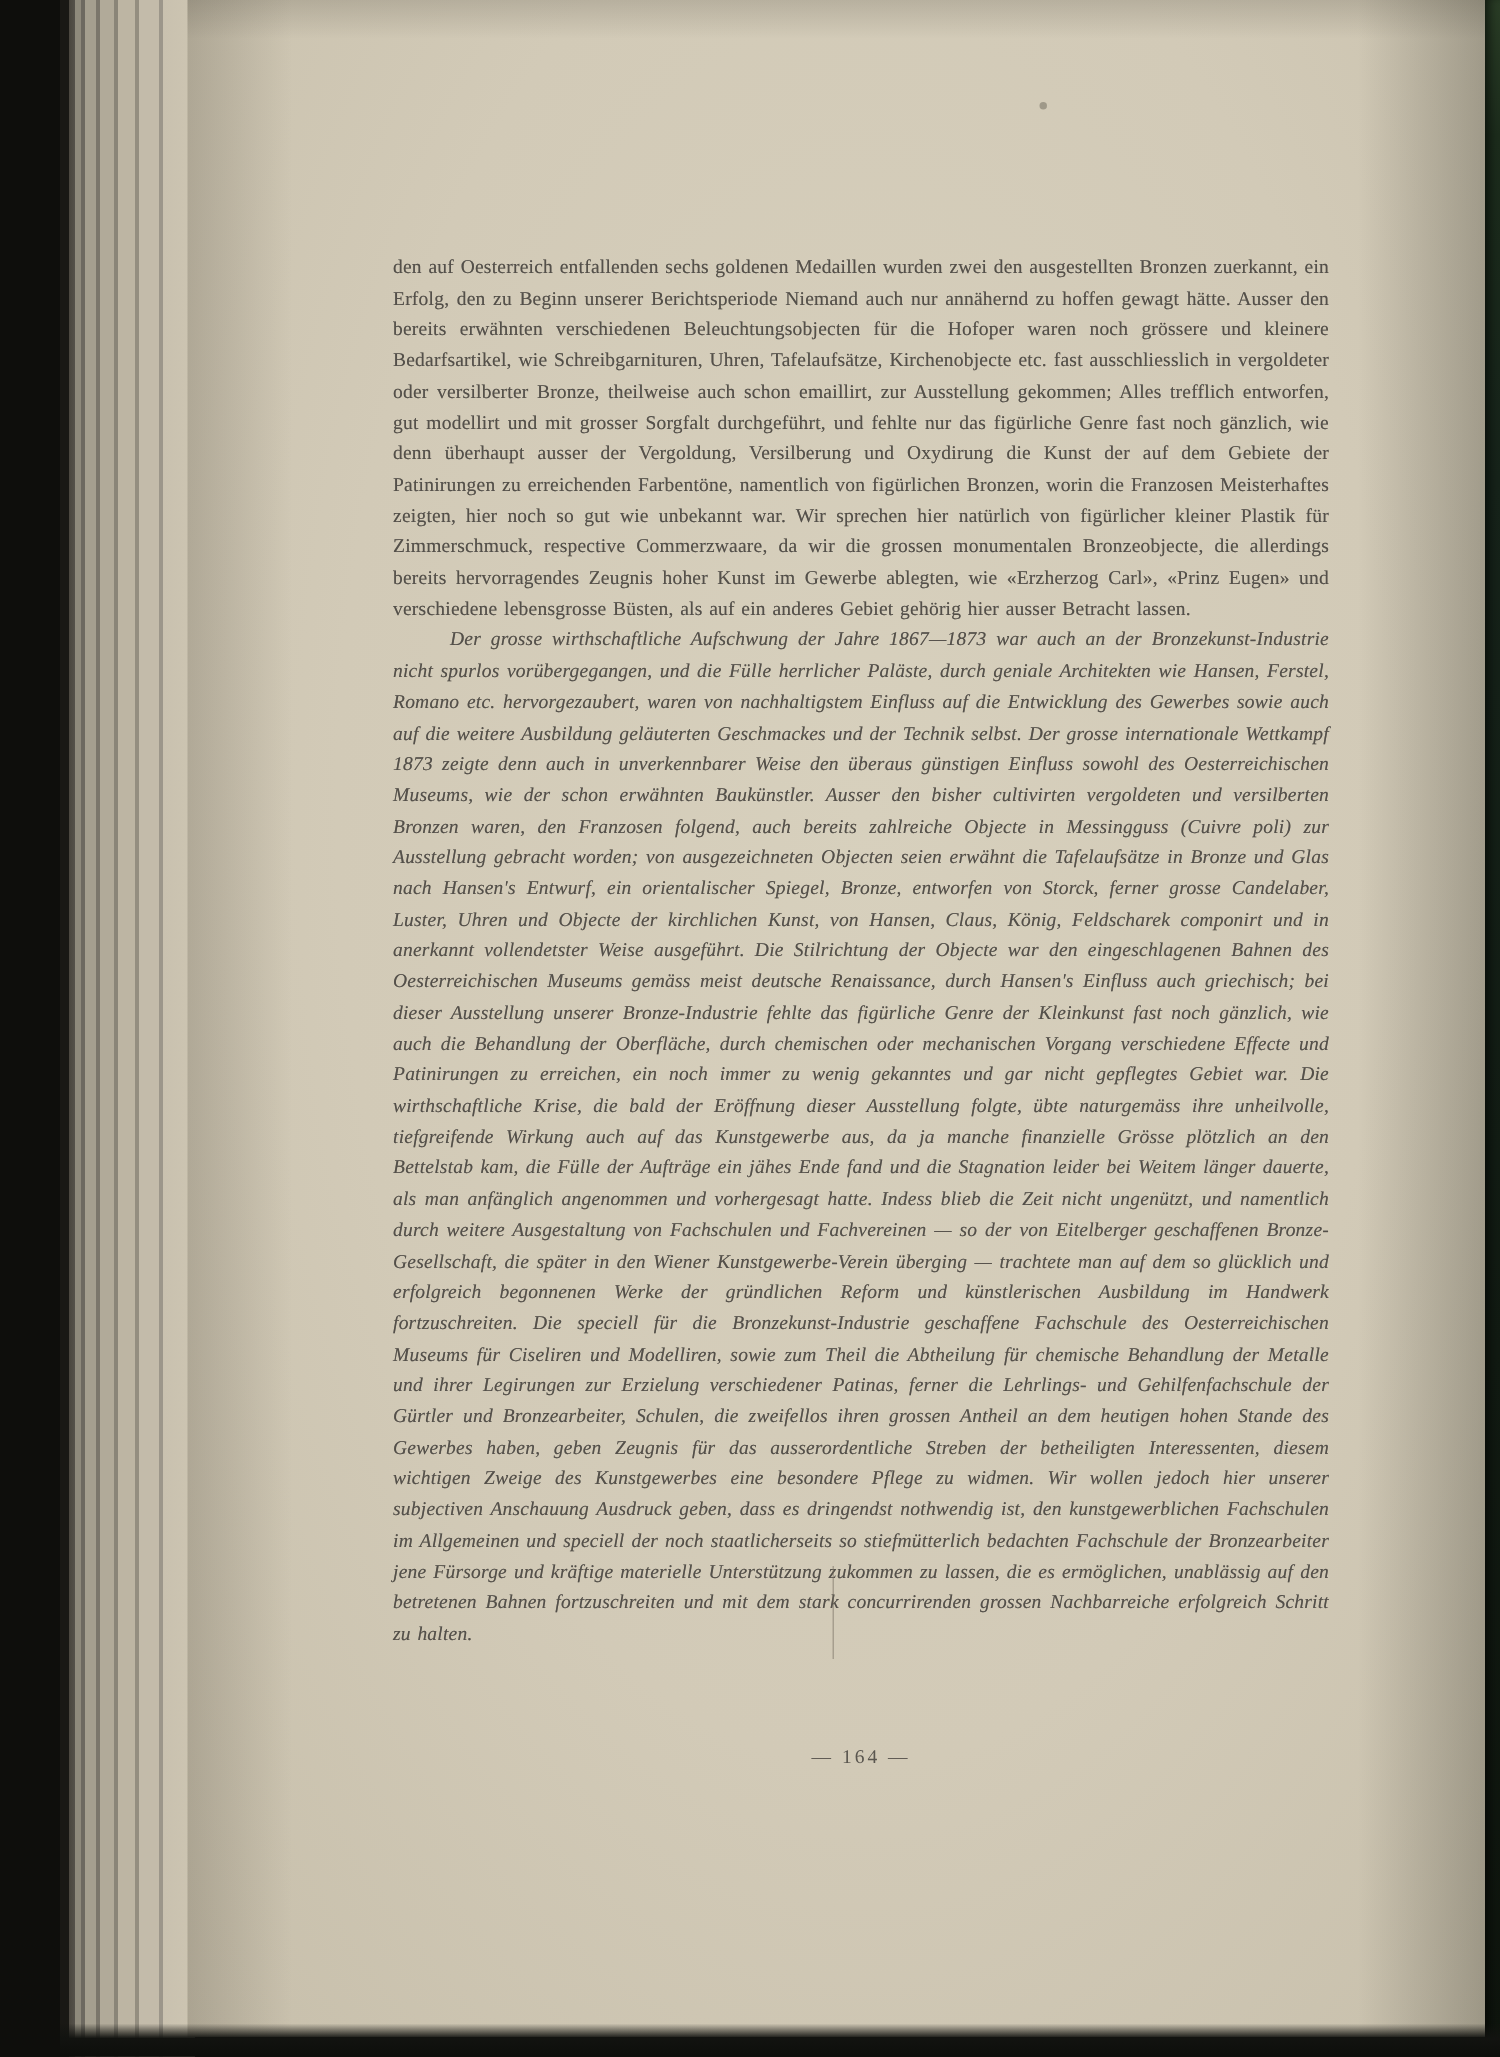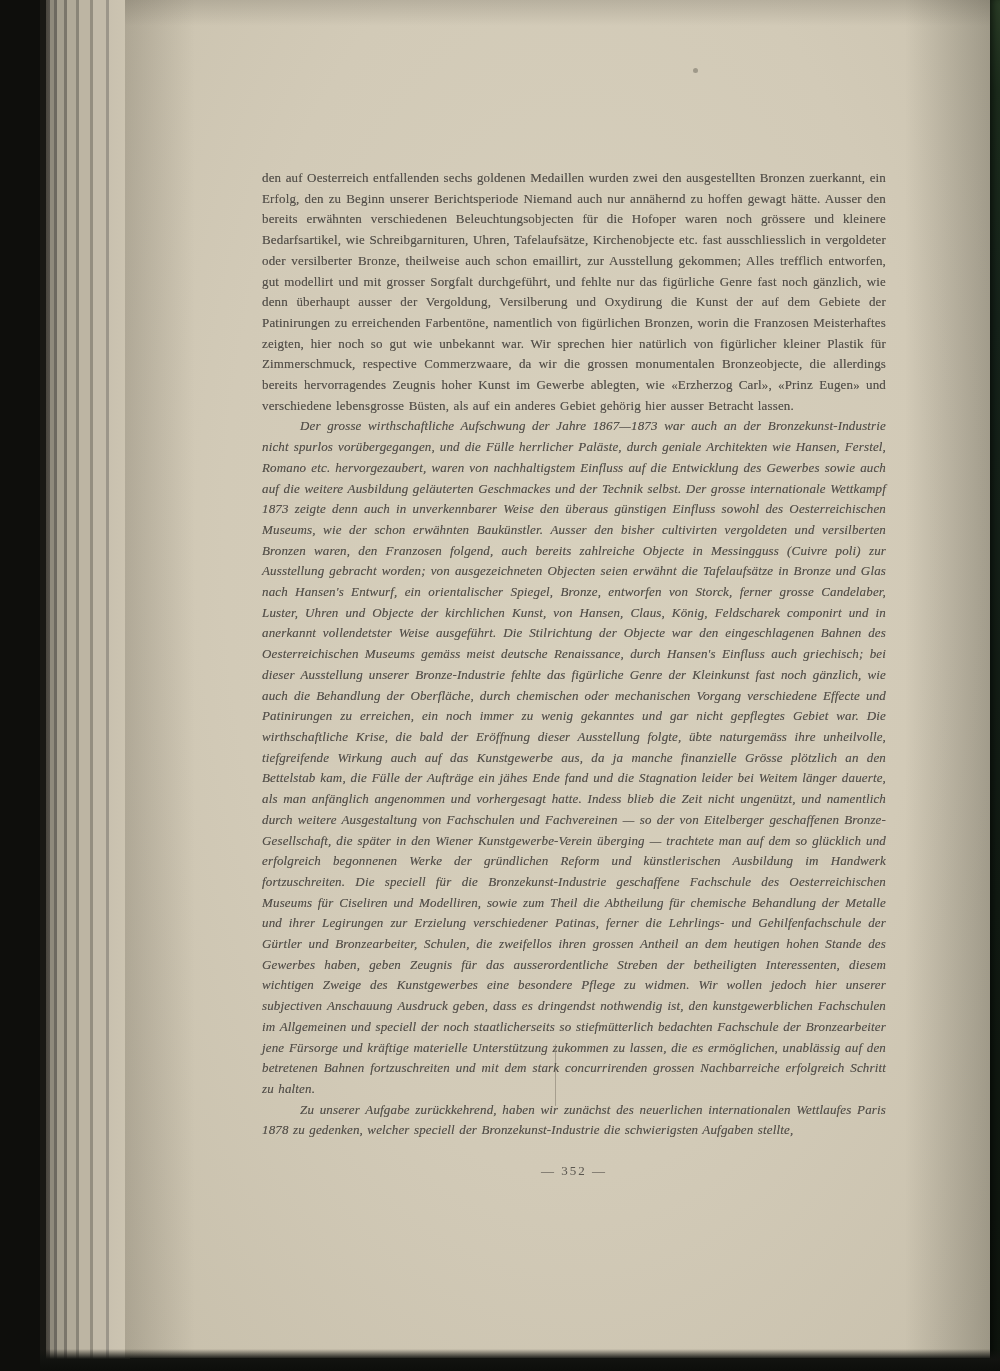--- a/index.html
+++ b/index.html
@@ -111,25 +111,24 @@
 <div class="scene">
 
   <div class="page-edges"></div>
 
   <div class="page">
     <div class="speck"></div>
 
     <div class="text-block">
       <p class="para">den auf Oesterreich entfallenden sechs goldenen Medaillen wurden zwei den ausgestellten Bronzen zuerkannt, ein Erfolg, den zu Beginn unserer Berichtsperiode Niemand auch nur annähernd zu hoffen gewagt hätte. Ausser den bereits erwähnten verschiedenen Beleuchtungsobjecten für die Hofoper waren noch grössere und kleinere Bedarfsartikel, wie Schreibgarnituren, Uhren, Tafelaufsätze, Kirchenobjecte etc. fast ausschliesslich in vergoldeter oder versilberter Bronze, theilweise auch schon emaillirt, zur Ausstellung gekommen; Alles trefflich entworfen, gut modellirt und mit grosser Sorgfalt durchgeführt, und fehlte nur das figürliche Genre fast noch gänzlich, wie denn überhaupt ausser der Vergoldung, Versilberung und Oxydirung die Kunst der auf dem Gebiete der Patinirungen zu erreichenden Farbentöne, namentlich von figürlichen Bronzen, worin die Franzosen Meisterhaftes zeigten, hier noch so gut wie unbekannt war.  Wir sprechen hier natürlich von figürlicher kleiner Plastik für Zimmerschmuck, respective Commerzwaare, da wir die grossen monumentalen Bronzeobjecte, die allerdings bereits hervorragendes Zeugnis hoher Kunst im Gewerbe ablegten, wie «Erzherzog Carl», «Prinz Eugen» und verschiedene lebensgrosse Büsten, als auf ein anderes Gebiet gehörig hier ausser Betracht lassen.</p>
       <p class="para indent">Der grosse wirthschaftliche Aufschwung der Jahre 1867—1873 war auch an der Bronzekunst-Industrie nicht spurlos vorübergegangen, und die Fülle herrlicher Paläste, durch geniale Architekten wie Hansen, Ferstel, Romano etc. hervorgezaubert, waren von nachhaltigstem Einfluss auf die Entwicklung des Gewerbes sowie auch auf die weitere Ausbildung geläuterten Geschmackes und der Technik selbst. Der grosse internationale Wettkampf 1873 zeigte denn auch in unverkennbarer Weise den überaus günstigen Einfluss sowohl des Oesterreichischen Museums, wie der schon erwähnten Baukünstler. Ausser den bisher cultivirten vergoldeten und versilberten Bronzen waren, den Franzosen folgend, auch bereits zahlreiche Objecte in Messingguss (Cuivre poli) zur Ausstellung gebracht worden; von ausgezeichneten Objecten seien erwähnt die Tafelaufsätze in Bronze und Glas nach Hansen's Entwurf, ein orientalischer Spiegel, Bronze, entworfen von Storck, ferner grosse Candelaber, Luster, Uhren und Objecte der kirchlichen Kunst, von Hansen, Claus, König, Feldscharek componirt und in anerkannt vollendetster Weise ausgeführt.  Die Stilrichtung der Objecte war den eingeschlagenen Bahnen des Oesterreichischen Museums gemäss meist deutsche Renaissance, durch Hansen's Einfluss auch griechisch; bei dieser Ausstellung unserer Bronze-Industrie fehlte das figürliche Genre der Kleinkunst fast noch gänzlich, wie auch die Behandlung der Oberfläche, durch chemischen oder mechanischen Vorgang verschiedene Effecte und Patinirungen zu erreichen, ein noch immer zu wenig gekanntes und gar nicht gepflegtes Gebiet war.  Die wirthschaftliche Krise, die bald der Eröffnung dieser Ausstellung folgte, übte naturgemäss ihre unheilvolle, tiefgreifende Wirkung auch auf das Kunstgewerbe aus, da ja manche finanzielle Grösse plötzlich an den Bettelstab kam, die Fülle der Aufträge ein jähes Ende fand und die Stagnation leider bei Weitem länger dauerte, als man anfänglich angenommen und vorhergesagt hatte.  Indess blieb die Zeit nicht ungenützt, und namentlich durch weitere Ausgestaltung von Fachschulen und Fachvereinen — so der von Eitelberger geschaffenen Bronze-Gesellschaft, die später in den Wiener Kunstgewerbe-Verein überging — trachtete man auf dem so glücklich und erfolgreich begonnenen Werke der gründlichen Reform und künstlerischen Ausbildung im Handwerk fortzuschreiten.  Die speciell für die Bronzekunst-Industrie geschaffene Fachschule des Oesterreichischen Museums für Ciseliren und Modelliren, sowie zum Theil die Abtheilung für chemische Behandlung der Metalle und ihrer Legirungen zur Erzielung verschiedener Patinas, ferner die Lehrlings- und Gehilfenfachschule der Gürtler und Bronzearbeiter, Schulen, die zweifellos ihren grossen Antheil an dem heutigen hohen Stande des Gewerbes haben, geben Zeugnis für das ausserordentliche Streben der betheiligten Interessenten, diesem wichtigen Zweige des Kunstgewerbes eine besondere Pflege zu widmen.  Wir wollen jedoch hier unserer subjectiven Anschauung Ausdruck geben, dass es dringendst nothwendig ist, den kunstgewerblichen Fachschulen im Allgemeinen und speciell der noch staatlicherseits so stiefmütterlich bedachten Fachschule der Bronzearbeiter jene Fürsorge und kräftige materielle Unterstützung zukommen zu lassen, die es ermöglichen, unablässig auf den betretenen Bahnen fortzuschreiten und mit dem stark concurrirenden grossen Nachbarreiche erfolgreich Schritt zu halten.</p>
-      <p class="para indent">Zu unserer Aufgabe zurückkehrend, haben wir zunächst des neuerlichen internationalen Wettlaufes Paris 1878 zu gedenken, welcher speciell der Bronzekunst-Industrie die schwierigsten Aufgaben stellte,</p>
     </div>
 
     <div class="scan-line"></div>
 
-    <div class="page-number">—  352  —</div>
+    <div class="page-number">—  164  —</div>
   </div>
 
   <div class="cover-right"></div>
 
   <div class="bottom-shadow"></div>
 
 </div>
 
 </body></html>

